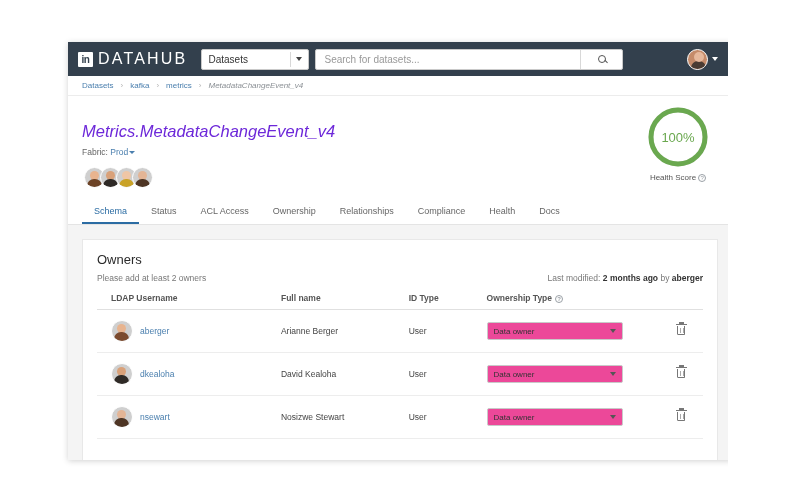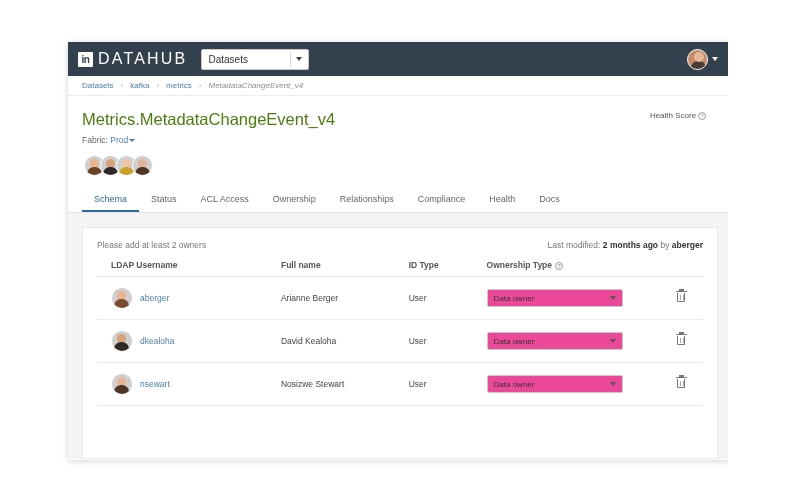--- a/index.html
+++ b/index.html
@@ -175,23 +175,24 @@
   .breadcrumb .current { color: #8a8f94; font-style: italic; }
 
   
   .header {
     padding: 14px 14px 0 14px;
     background: #ffffff;
     position: relative;
   }
   .page-title {
     font-size: 16.5px;
-    color: #4d7c0f;
+    color: #6d28d9;
     font-weight: 400;
-    margin: 0 0 6px 0;
+    margin: 12px 0 6px 0;
+    font-style: italic;
   }
   .fabric-line {
     font-size: 8.5px;
     color: #666;
     margin-bottom: 10px;
   }
   .fabric-line .fabric-val {
     color: #4a7fae;
   }
   .fabric-line .mini-caret {
@@ -435,20 +436,26 @@
 
     <div class="topbar">
       <div class="logo">
         <div class="logo-mark">in</div>
         <div class="logo-text">DATAHUB</div>
       </div>
       <div class="entity-select">
         <span>Datasets</span>
         <span class="divider"></span>
         <span class="caret"></span>
+      </div>
+      <div class="searchbox">
+        <input type="text" placeholder="Search for datasets..." style="">
+        <div class="search-btn">
+          <span class="mag"></span>
+        </div>
       </div>
       <div class="topbar-right">
         <div class="avatar-top"></div>
         <span class="caret-white"></span>
       </div>
     </div>
 
     <div class="breadcrumb">
       <a href="#">Datasets</a>
       <span class="sep">›</span>
@@ -479,39 +486,47 @@
             <span class="face" style="background:#efc6a6"></span>
             <span class="body" style="background:#c9a227"></span>
           </div>
         <div class="av">
             <span class="face" style="background:#e3b596"></span>
             <span class="body" style="background:#4e3524"></span>
           </div>
       </div>
 
       <div class="health">
+        <div class="ring">
+          <svg width="62" height="62" viewBox="0 0 62 62">
+            <circle cx="31" cy="31" r="27" fill="none" stroke="#e6e6e6" stroke-width="5"></circle>
+            <circle cx="31" cy="31" r="27" fill="none" stroke="#6aa84f" stroke-width="5" stroke-dasharray="169.6 169.6" stroke-dashoffset="0" transform="rotate(-90 31 31)" stroke-linecap="butt"></circle>
+          </svg>
+          <div class="pct">100%</div>
+        </div>
         <div class="health-label">
           <span>Health Score</span><span class="qmark">?</span>
         </div>
       </div>
     </div>
 
     <div class="tabs">
       <div class="tab active">Schema</div>
       <div class="tab">Status</div>
       <div class="tab">ACL Access</div>
       <div class="tab">Ownership</div>
       <div class="tab">Relationships</div>
       <div class="tab">Compliance</div>
       <div class="tab">Health</div>
       <div class="tab">Docs</div>
     </div>
 
     <div class="content">
       <div class="panel">
+        <h2 class="panel-title">Owners</h2>
         <div class="panel-sub-row">
           <div class="panel-sub">Please add at least 2 owners</div>
           <div class="last-mod">
             <span>Last modified:</span>
             <b>2 months ago</b>
             <span>by</span>
             <b>aberger</b>
           </div>
         </div>
 

